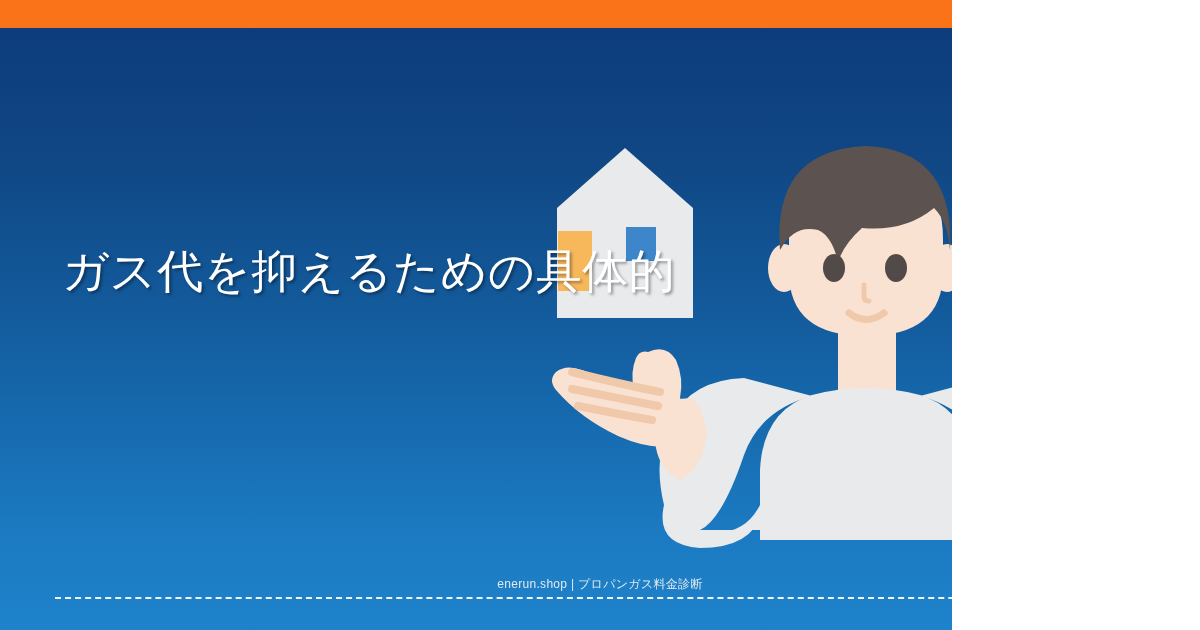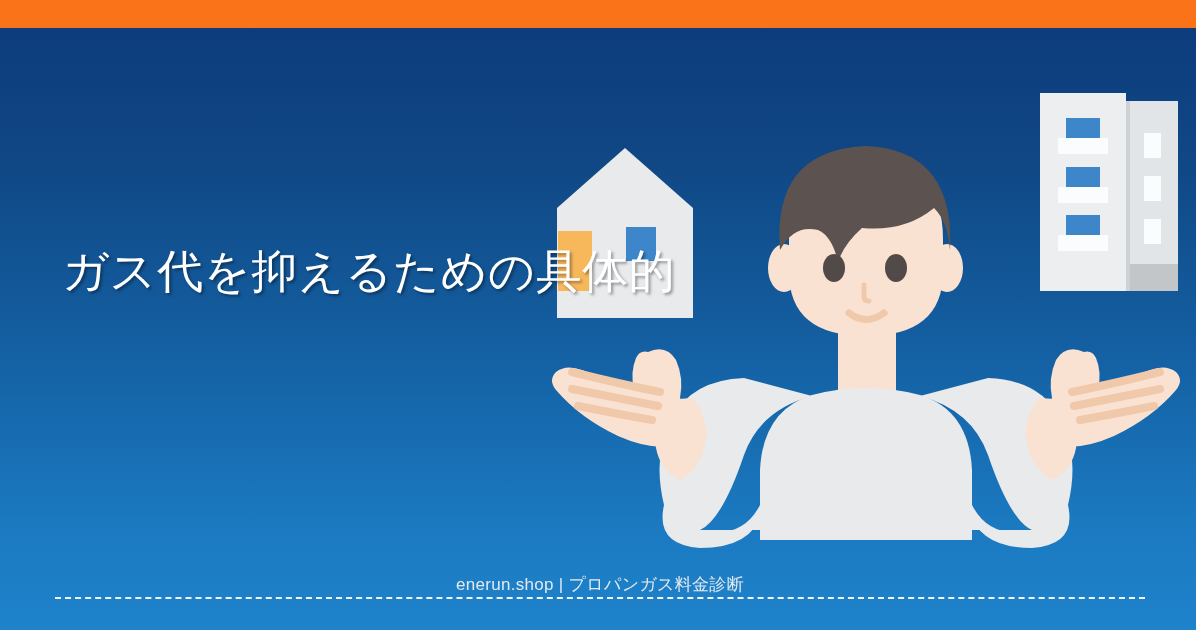--- a/index.html
+++ b/index.html
@@ -5,21 +5,21 @@
   html, body {
     margin: 0;
     padding: 0;
     background: #ffffff;
   }
   body {
     font-family: "Liberation Sans", sans-serif;
   }
   .canvas {
     position: relative;
-    width: 1196px;
+    width: 952px;
     height: 630px;
     overflow: hidden;
     background: #0e3d7d;
   }
   .top-bar {
     position: absolute;
     left: 0;
     top: 0;
     width: 1200px;
     height: 28px;
@@ -65,21 +65,21 @@
     left: 0;
     top: 570px;
     width: 1200px;
     height: 28px;
     z-index: 30;
     display: flex;
     align-items: center;
     justify-content: center;
   }
   .footer-text {
-    font-size: 17px;
+    font-size: 12px;
     color: #e3e9ef;
     letter-spacing: 0.3px;
     white-space: pre;
   }
   .footer-rule {
     position: absolute;
     left: 55px;
     top: 597px;
     width: 1090px;
     height: 0;

